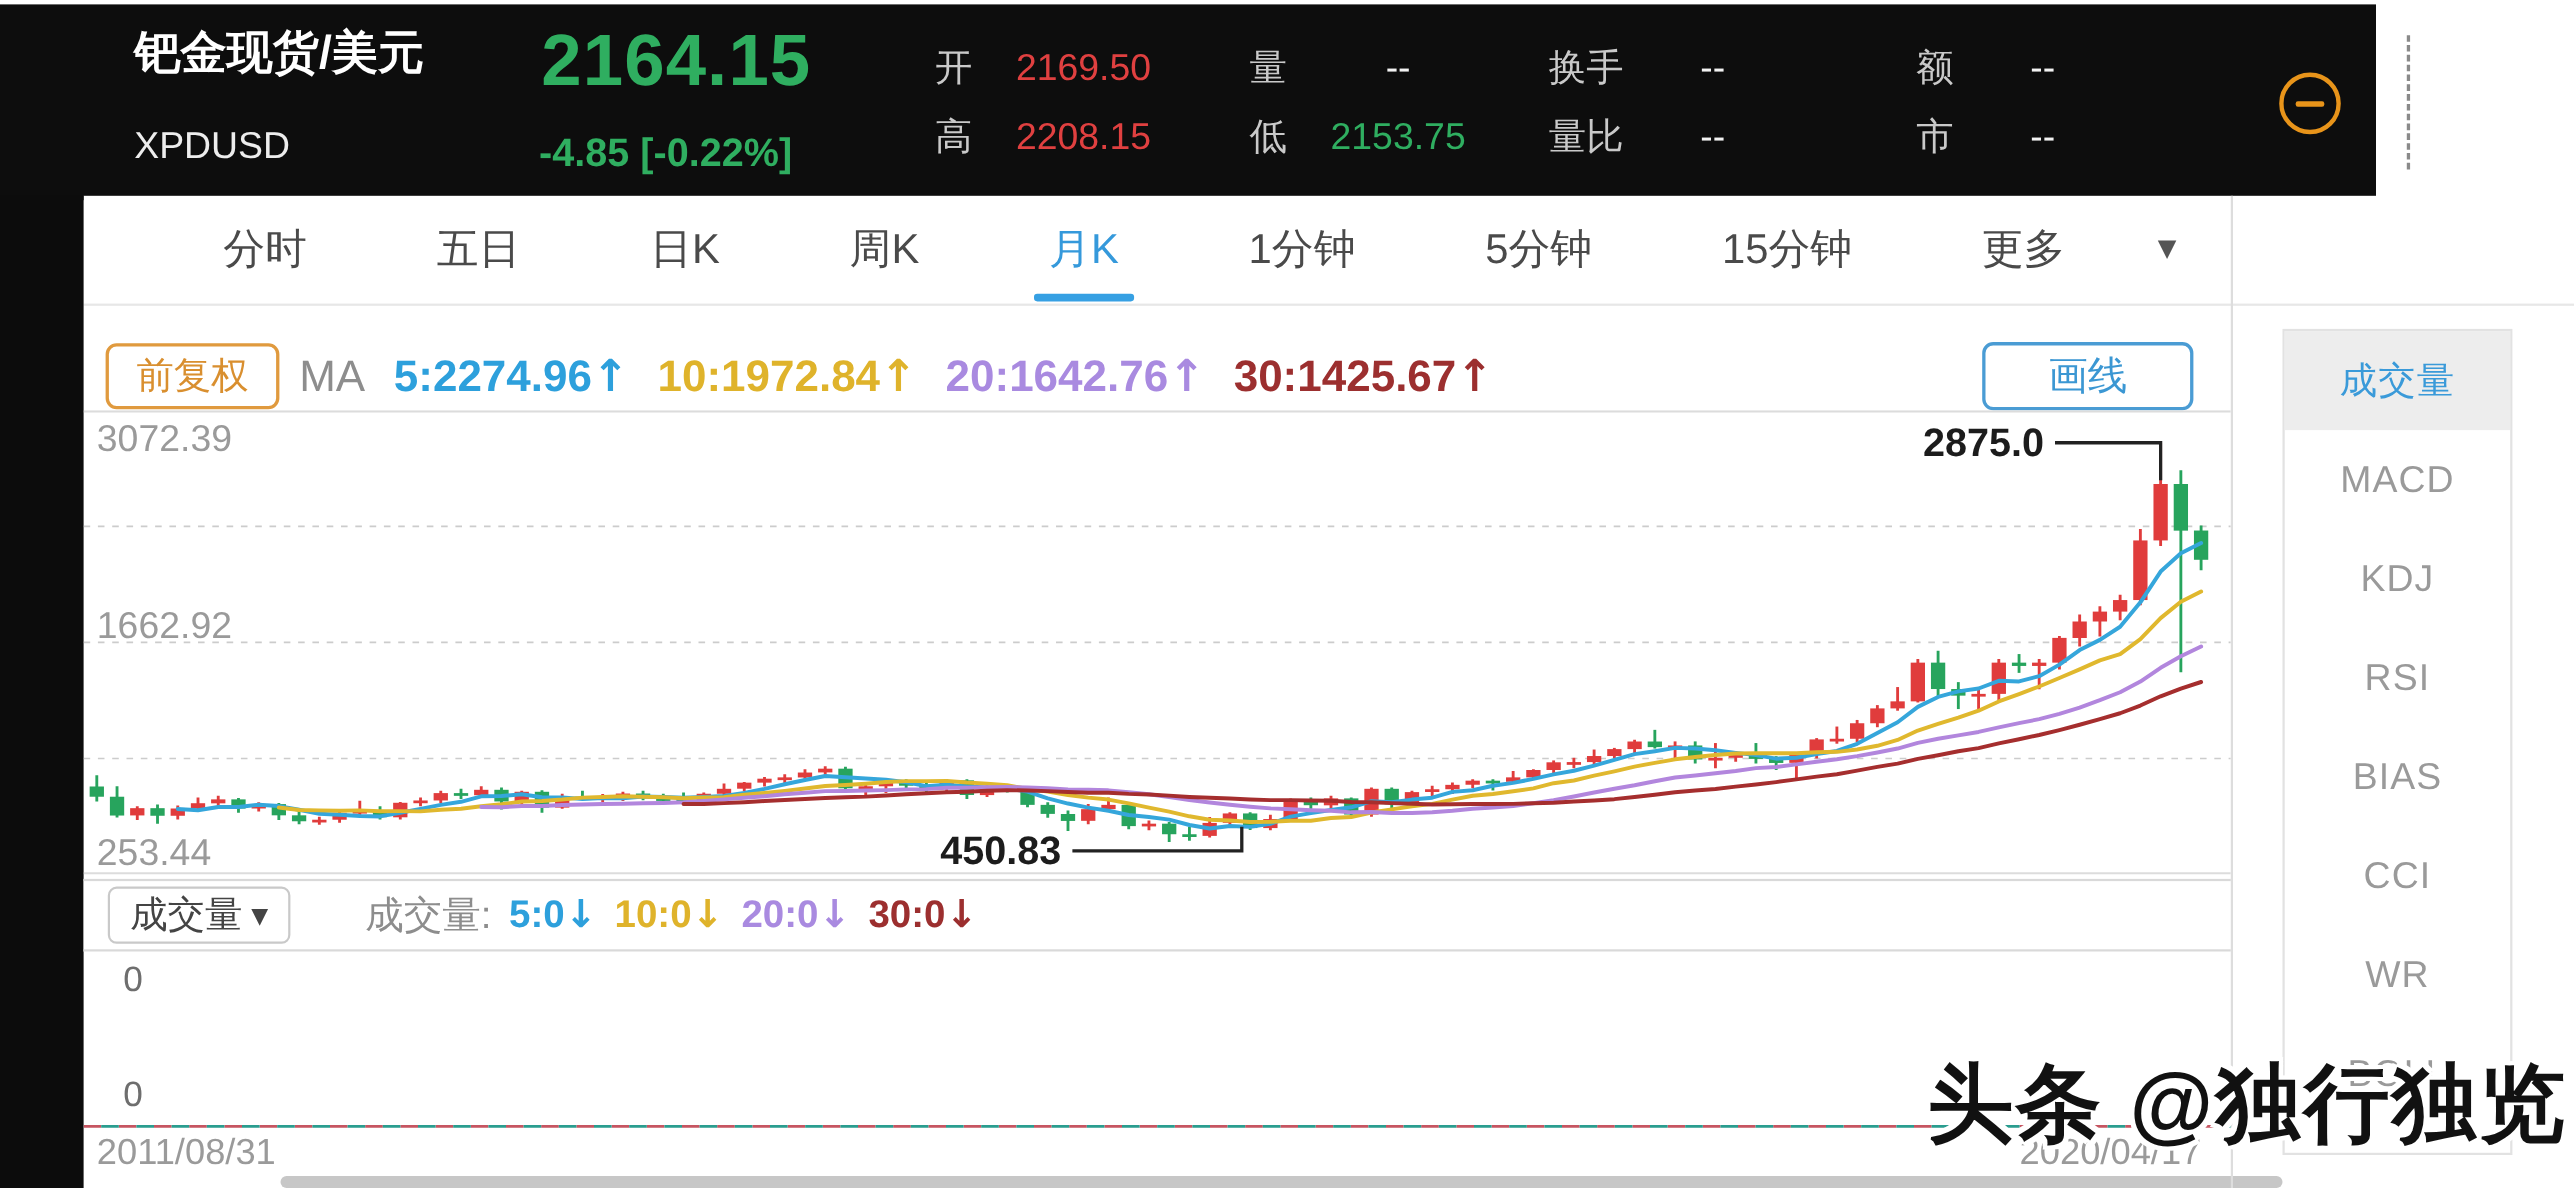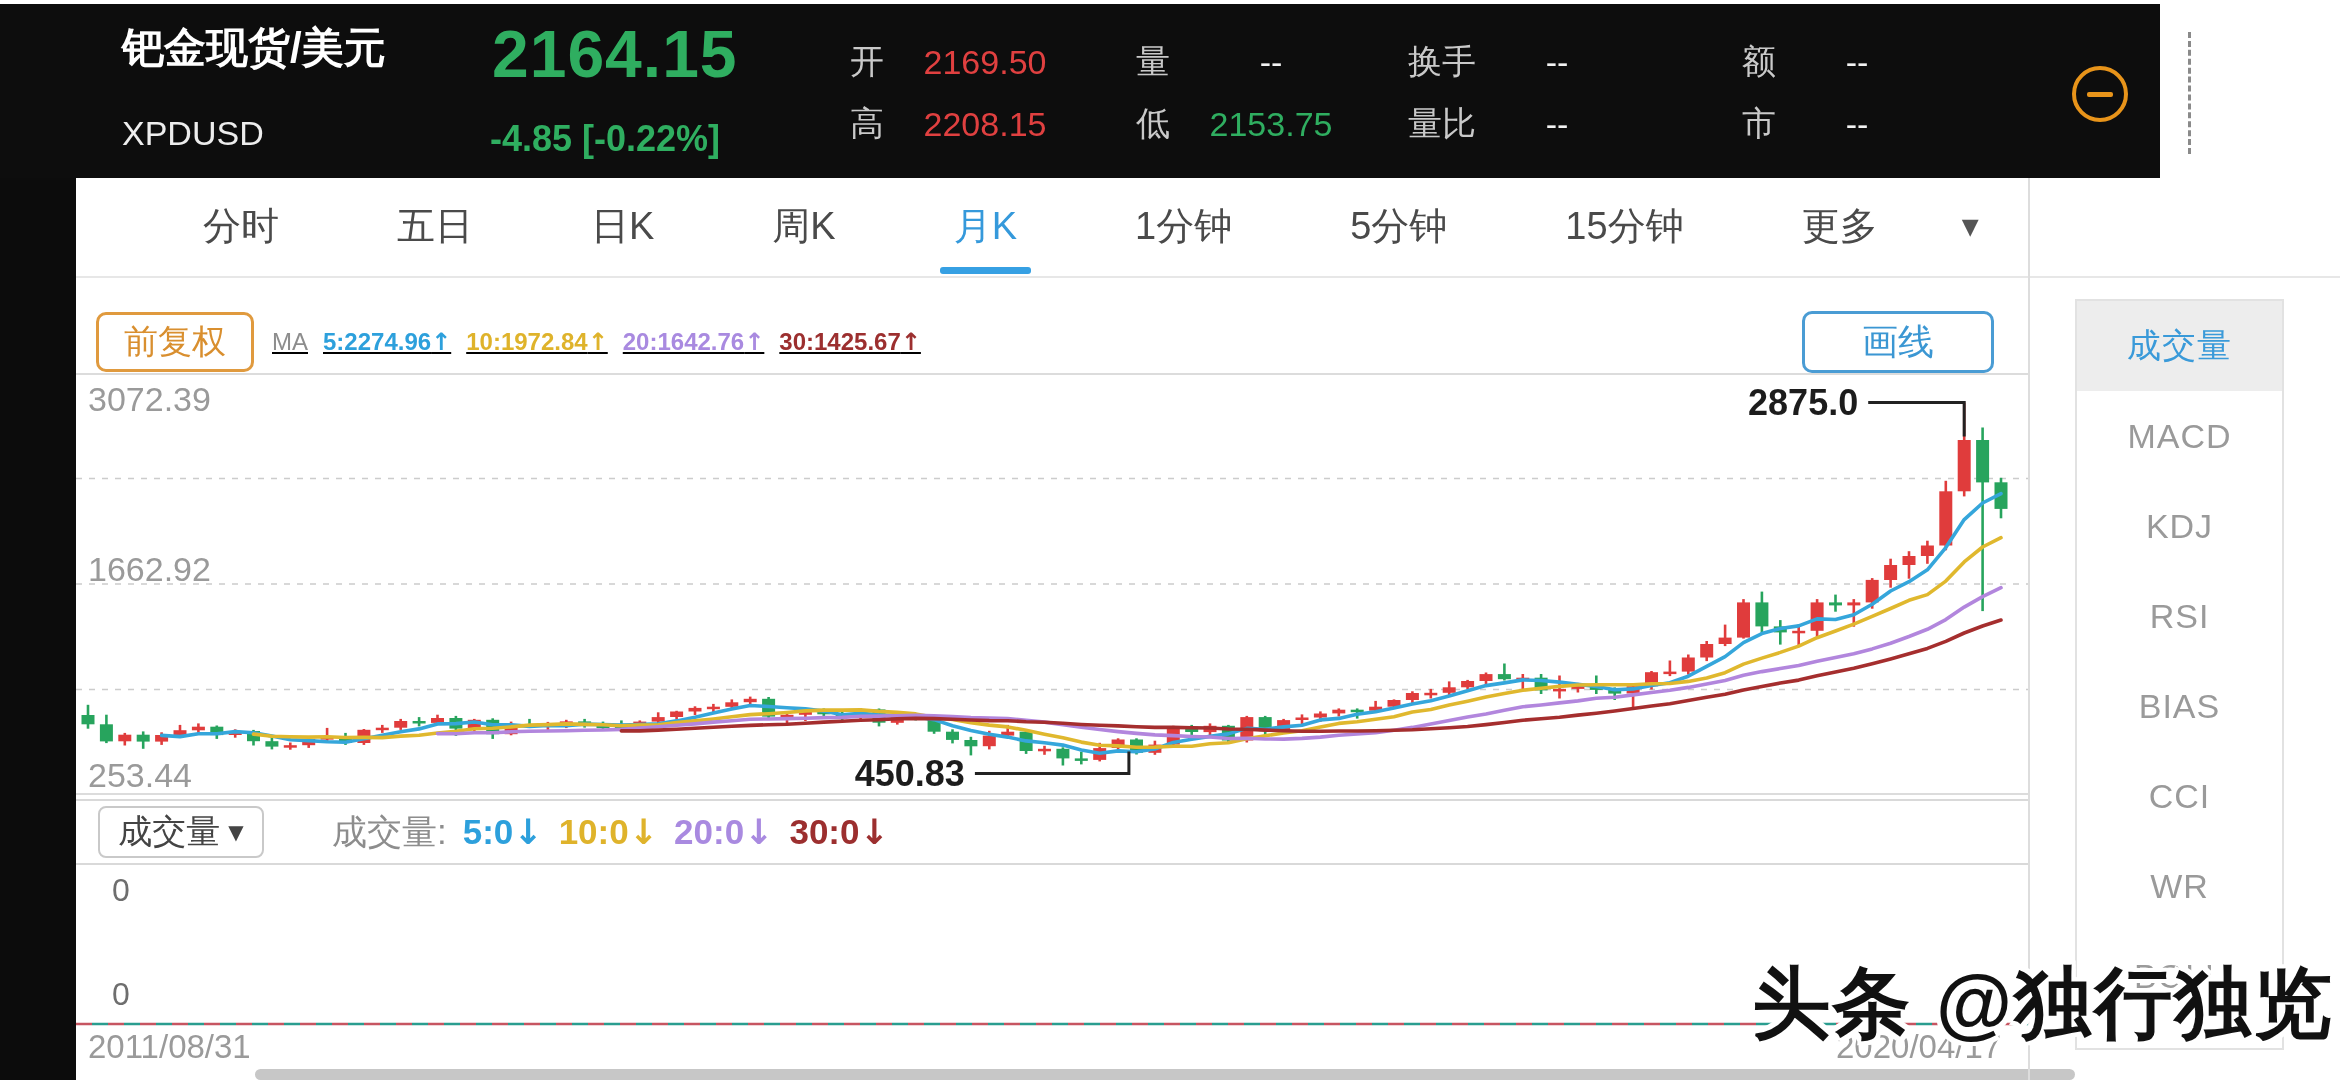--- a/index.html
+++ b/index.html
@@ -33,21 +33,21 @@
   .tab.active::after{content:"";position:absolute;left:-14px;right:-14px;bottom:2px;height:7px;background:#36a0e3;border-radius:3px;}
   .tab-more{display:flex;align-items:center;gap:40px;}
   .caret{font-size:22px;color:#555;margin-left:44px;font-family:"DejaVu Sans",sans-serif;}
 
   
   .black-strip{position:absolute;left:0;top:178px;width:76px;height:902px;background:#0c0c0c;}
 
   
   .toolbar{position:absolute;left:76px;top:296px;width:1952px;height:92px;display:flex;align-items:center;}
   .adjust-btn{margin-left:20px;width:158px;height:60px;border:3px solid #e09a3e;border-radius:10px;box-sizing:border-box;color:#d98f2f;font-size:34px;display:flex;align-items:center;justify-content:center;}
-  .ma-legend{display:flex;align-items:center;margin-left:18px;gap:15px;font-size:24px;font-weight:bold;white-space:nowrap;text-decoration:underline;}
+  .ma-legend{display:flex;align-items:center;margin-left:18px;gap:26px;font-size:40px;font-weight:bold;white-space:nowrap;}
   .ma-prefix{color:#8d8d8d;font-weight:normal;}
   .ma5{color:#2da0dc;} .ma10{color:#dfb32b;} .ma20{color:#a98ae0;} .ma30{color:#9c2f2f;}
   .arrow{font-family:"DejaVu Sans",sans-serif;}
   .draw-btn{position:absolute;right:34px;top:15px;width:192px;height:62px;border:3px solid #4a9cd4;border-radius:10px;box-sizing:border-box;color:#3b97d3;font-size:36px;display:flex;align-items:center;justify-content:center;}
 
   
   .price-chart{position:absolute;left:76px;top:373px;width:1952px;height:422px;}
   .axis-label{position:absolute;font-size:34px;color:#9a9a9a;}
   .lab-top{left:88px;top:380px;}
   .lab-mid{left:88px;top:550px;}

